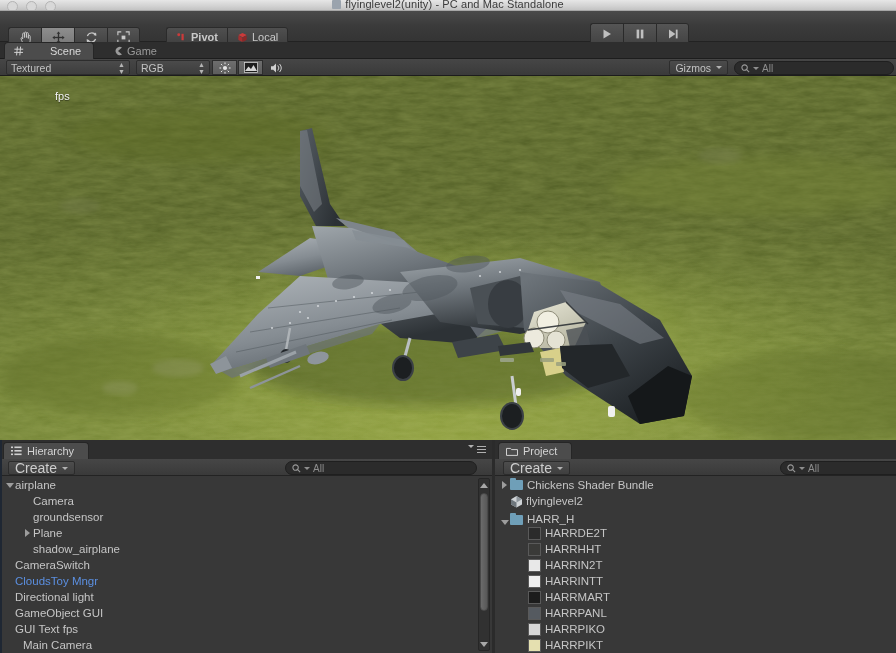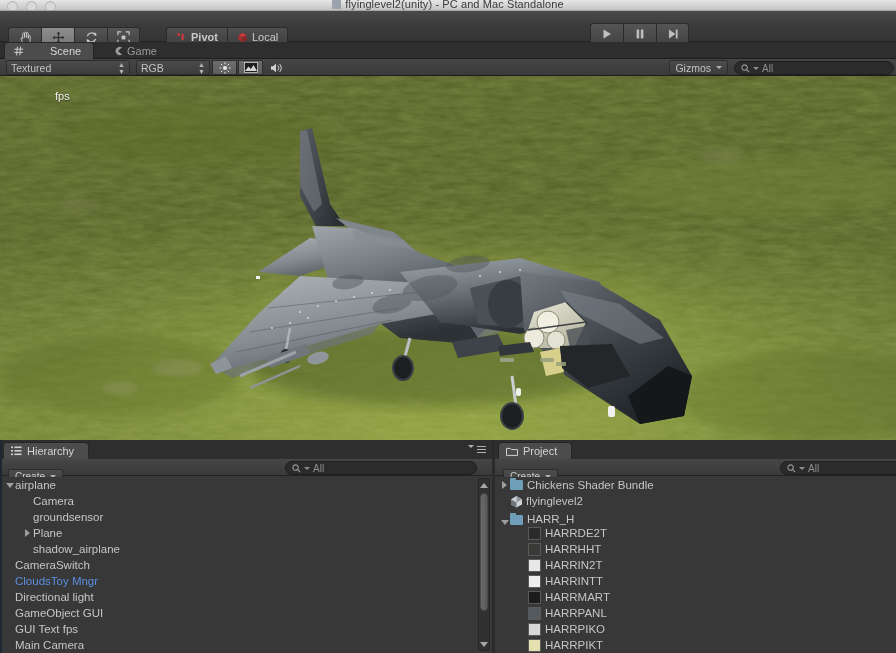--- a/index.html
+++ b/index.html
@@ -171,23 +171,23 @@
   .panelMenuIcon i {
     display: block; width: 9px; height: 1px; background: #b0b0b0;
     box-shadow: 0 3px 0 #b0b0b0, 0 6px 0 #b0b0b0;
   }
   .panelCtlRow {
     position: absolute; left: 0; top: 19px; width: 100%; height: 17px;
     background: linear-gradient(to bottom, #464646, #3a3a3a);
     border-bottom: 1px solid #232323;
   }
   .createBtn {
-    position: absolute; left: 8px; top: 10px; height: 14px; padding: 0 6px;
+    position: absolute; left: 8px; top: 2px; height: 14px; padding: 0 6px;
     display: flex; align-items: center; gap: 5px;
-    font-size: 10px; color: #cdcdcd;
+    font-size: 14px; color: #cdcdcd;
     background: linear-gradient(to bottom, #4d4d4d, #3f3f3f);
     border: 1px solid #2c2c2c; border-radius: 2px;
   }
   .caret { width: 0; height: 0; border-left: 3px solid transparent; border-right: 3px solid transparent; border-top: 3px solid #b2b2b2; }
 
   .listbody {
     position: absolute; left: 0; top: 37px; right: 0; bottom: 0;
     background: #383838; overflow: hidden;
   }
   .row {
@@ -626,21 +626,21 @@
             <span>Directional light</span>
           </div>
           <div class="row" style="padding-left: 4px;">
             <span class="tri"></span>
             <span>GameObject GUI</span>
           </div>
           <div class="row" style="padding-left: 4px;">
             <span class="tri"></span>
             <span>GUI Text fps</span>
           </div>
-          <div class="row" style="padding-left: 4px;">
+          <div class="row" style="padding-left: 12px;">
             <span class="tri"></span>
             <span>Main Camera</span>
           </div>
         </div>
       <div class="vscroll">
         <div class="sarrow up"></div>
         <div class="vthumb"></div>
         <div class="sarrow dn"></div>
       </div>
     </div>

